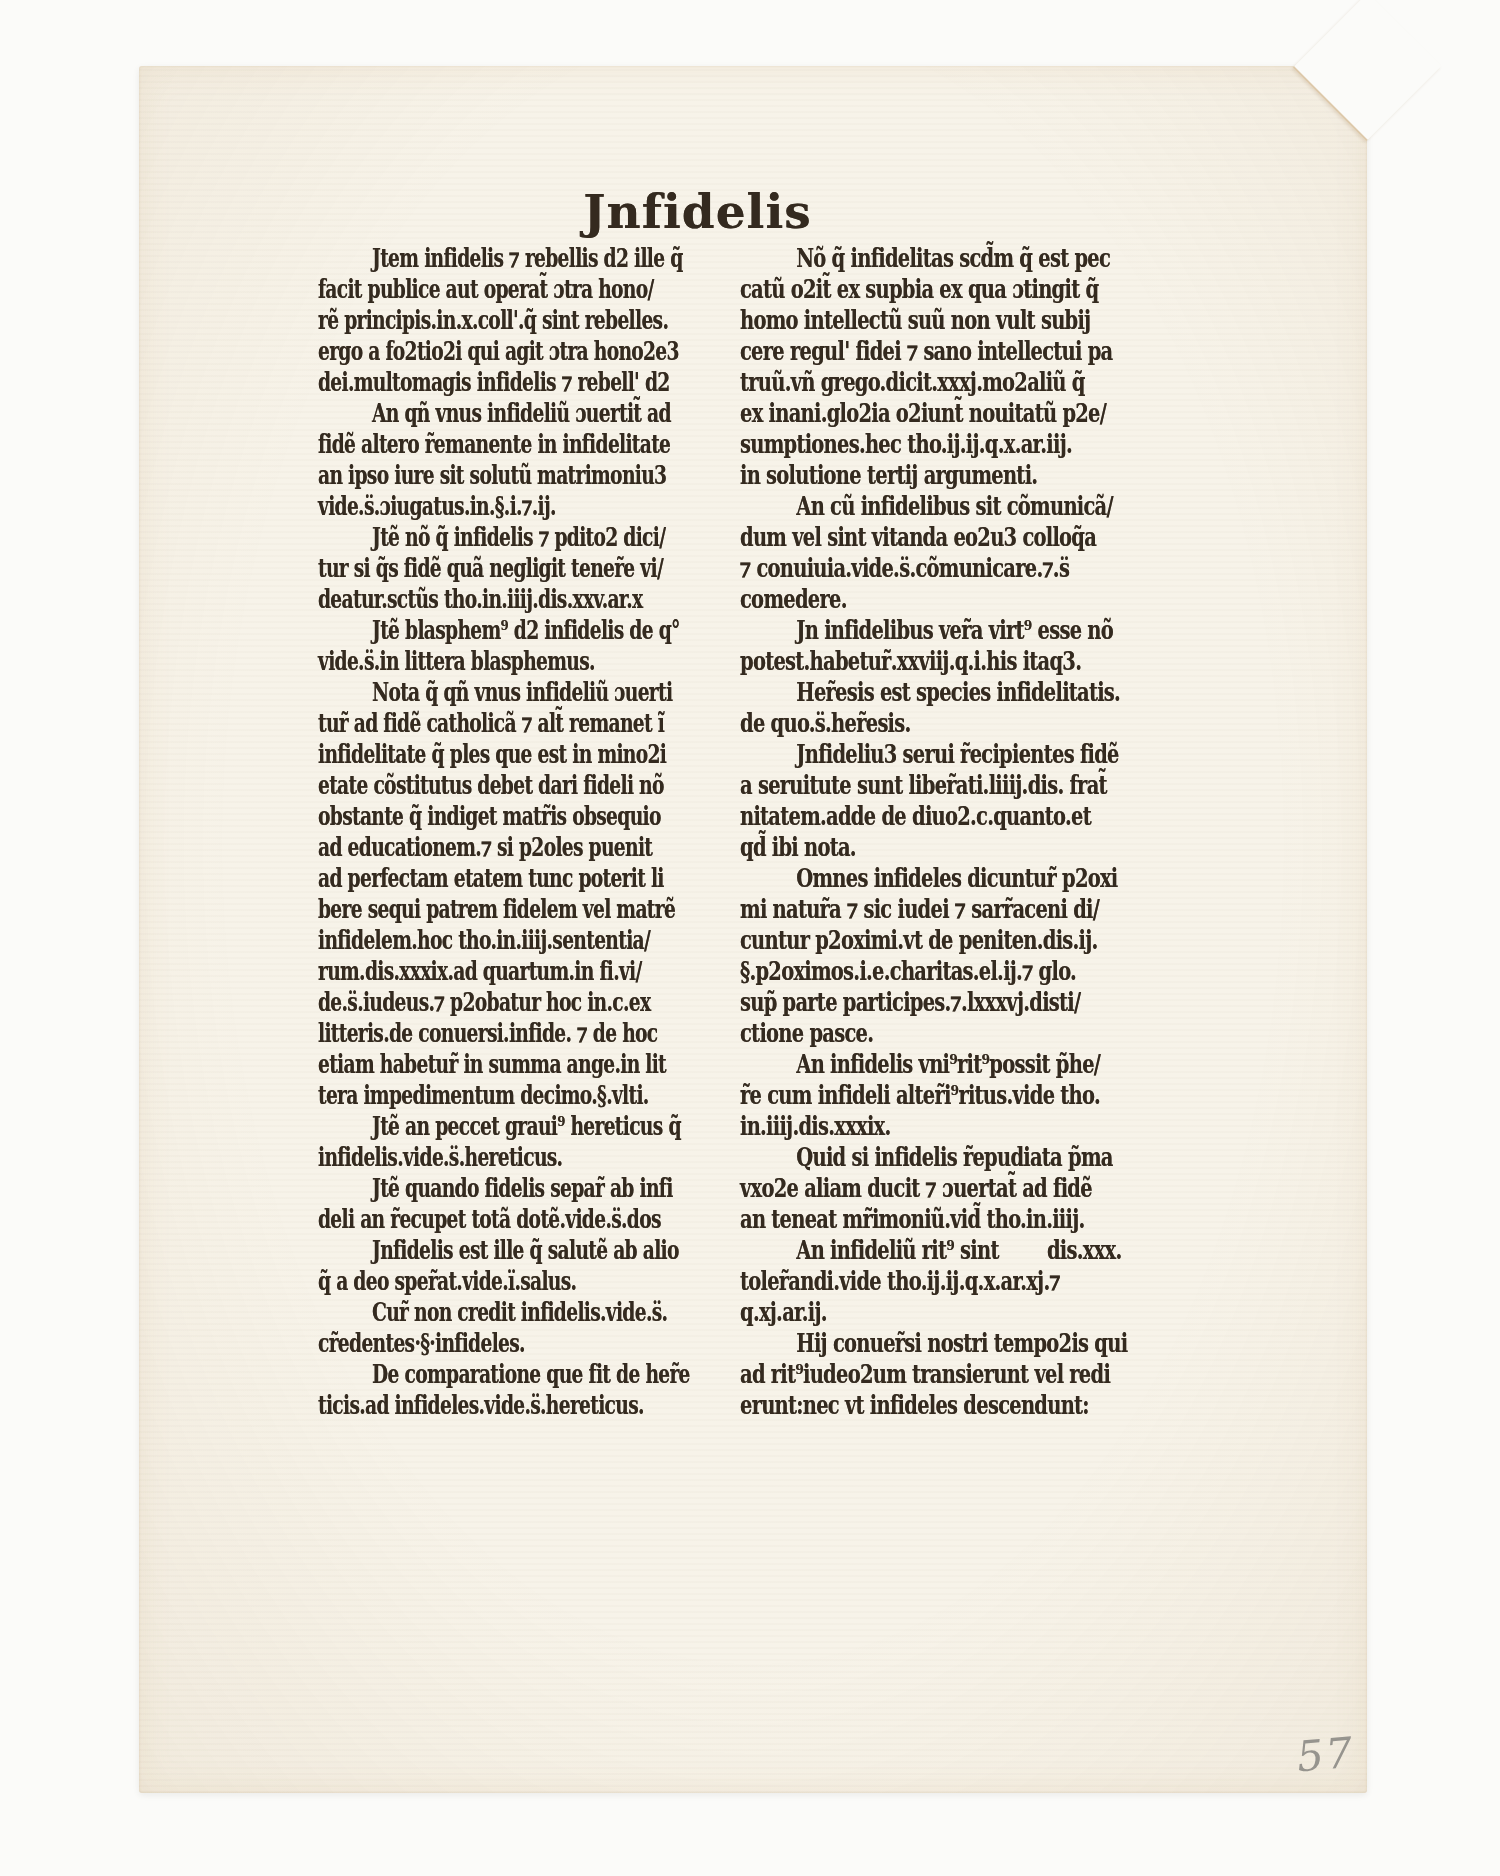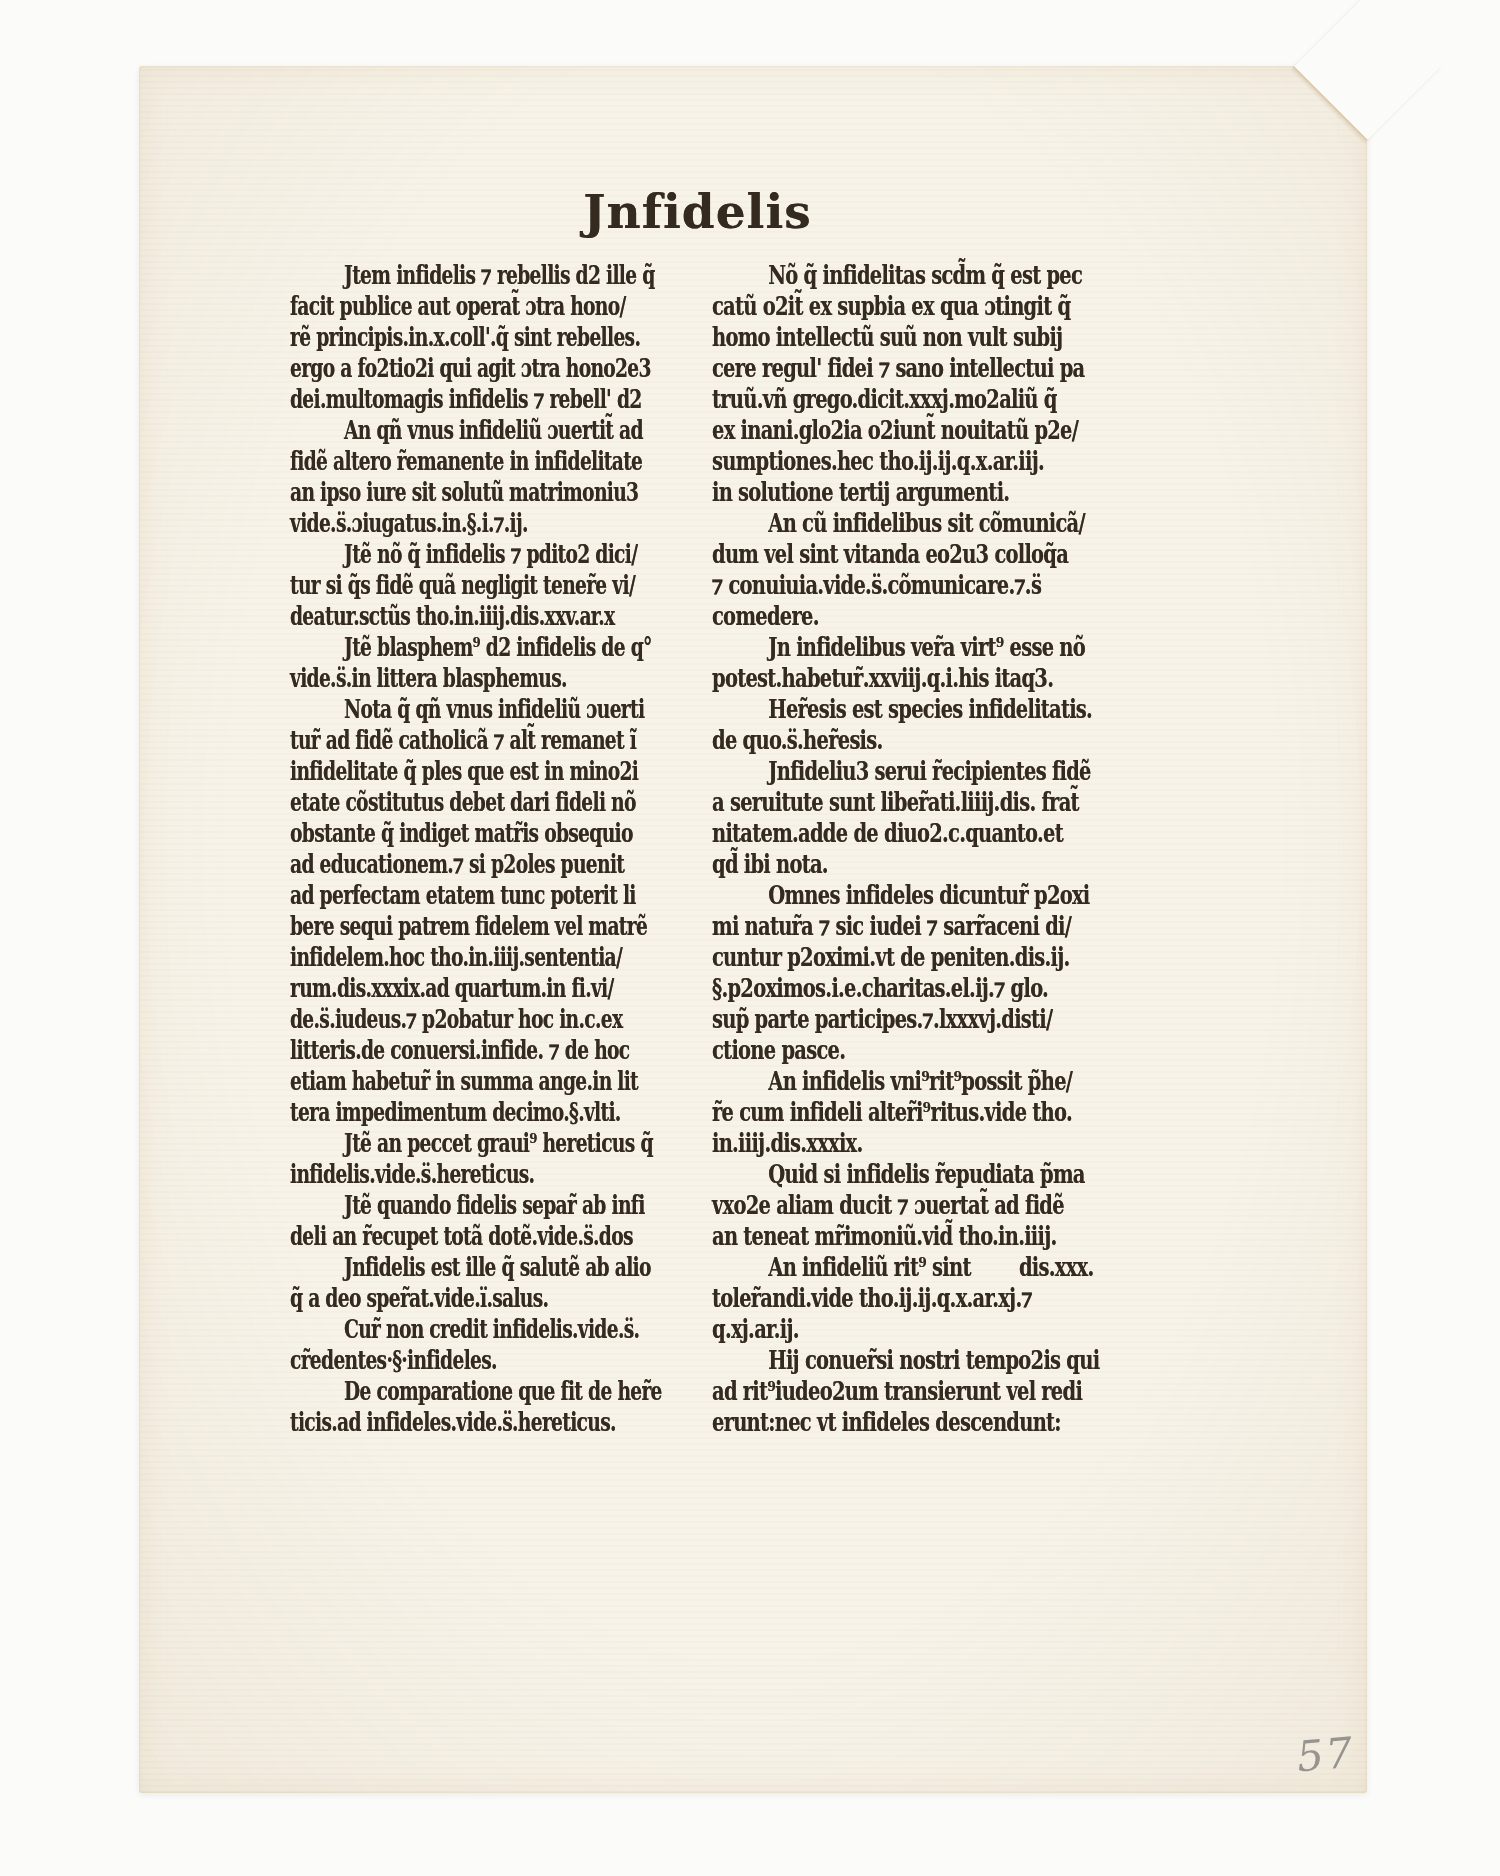--- a/index.html
+++ b/index.html
@@ -47,22 +47,23 @@
   }
   .header{
     position:absolute;left:151px;top:118px;width:815px;
     text-align:center;
     font-size:47px;font-weight:bold;
     color:var(--ink);
     letter-spacing:1px;
     text-shadow:0 0 0.5px rgba(40,28,16,0.7);
   }
   .col{
-    position:absolute;top:194px;
+    position:absolute;top:177px;
     color:var(--ink);
+    margin-left:28px;
   }
   .col-inner{
     transform-origin:0 0;
     font-weight:bold;
     font-size:26px;
     line-height:31px;
     letter-spacing:-1px;
     text-shadow:0 0 0.4px rgba(40,28,16,0.55);
   }
   .col-left{left:151px;width:355px;height:1190px;}

